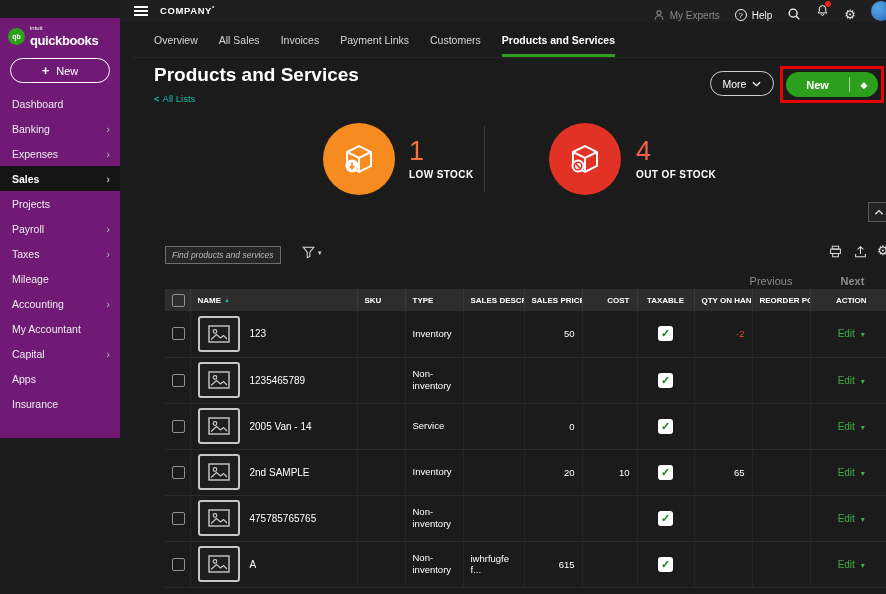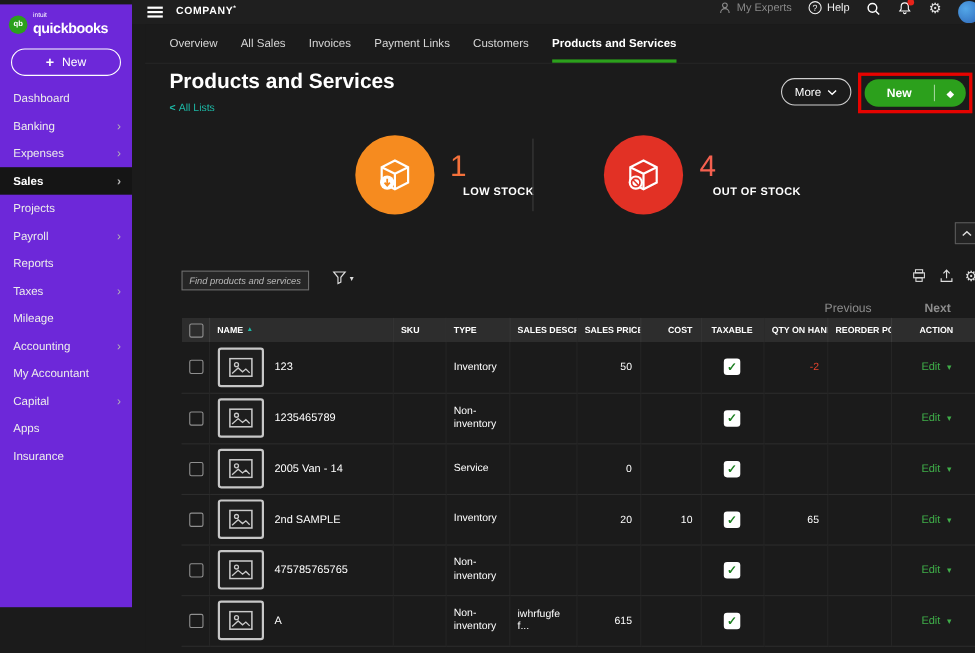--- a/index.html
+++ b/index.html
@@ -1,20 +1,20 @@
 <!DOCTYPE html>
 <html><head>
 <meta charset="utf-8">
 <style>
   * { margin:0; padding:0; box-sizing:border-box; }
   html,body { width:886px; height:594px; overflow:hidden; background:#1b1b1b;
     font-family:"Liberation Sans", sans-serif; }
 
   
-  .sidebar { position:absolute; left:0; top:4px; width:120px; height:548px; background:#6d28d9; z-index:6; }
+  .sidebar { position:absolute; left:0; top:18px; width:120px; height:420px; background:#701a75; z-index:6; }
   .brand { display:flex; align-items:center; gap:5px; padding:7px 8px 3px 8px; }
   .logo-badge { width:17px; height:17px; border-radius:50%; background:#2ca01c; color:#fff;
     font-size:7px; font-weight:bold; display:flex; align-items:center; justify-content:center; flex:0 0 17px; }
   .brand-text { color:#fff; line-height:1; }
   .brand-small { font-size:6px; display:block; margin-bottom:1px; }
   .brand-name { font-size:13px; font-weight:bold; letter-spacing:-0.4px; }
   .sidebar-new { margin:7px auto 8px auto; width:100px; height:25px; border:1.5px solid #fff;
     border-radius:14px; color:#fff; display:flex; align-items:center; justify-content:center; gap:7px;
     font-size:11px; cursor:pointer; background:transparent; }
   .sidebar-new .plus { font-size:13px; font-weight:bold; line-height:1; }
@@ -24,21 +24,21 @@
   .nav-item .chev { color:#b5b5b5; font-size:11px; }
   .nav-item.active { font-weight:bold; color:#fff; background:#151515; }
 
   
   .topbar { position:absolute; left:120px; top:0; width:766px; height:22px; background:#1f1f1f;
     display:flex; align-items:center; z-index:5; }
   .hamburger { width:14px; margin-left:14px; cursor:pointer; }
   .hamburger i { display:block; height:1.6px; background:#fff; margin:2.4px 0; }
   .company { color:#fff; font-size:9.5px; font-weight:bold; letter-spacing:0.6px; margin-left:12px; }
   .company sup { font-size:6px; }
-  .tb-right { margin-left:auto; display:flex; align-items:flex-start; gap:15px; padding-right:2px; }
+  .tb-right { margin-left:auto; display:flex; align-items:flex-end; gap:15px; padding-right:2px; }
   .tb-item { display:flex; align-items:center; gap:5px; cursor:pointer; }
   .experts-label { color:#8a8a8a; font-size:10px; }
   .help-label { color:#f0f0f0; font-size:10px; }
   .help-circ { width:12px; height:12px; border:1px solid #f0f0f0; border-radius:50%; color:#f0f0f0;
     font-size:8px; display:flex; align-items:center; justify-content:center; }
   .bell-wrap { position:relative; }
   .bell-dot { position:absolute; top:-2px; right:-2px; width:6px; height:6px; border-radius:50%; background:#e8231a; }
   .gear-glyph { color:#e4e4e4; font-size:13px; line-height:1; }
   .avatar { width:20px; height:20px; border-radius:50%; margin-right:-7px;
     background:radial-gradient(circle at 35% 35%, #53a7e8, #2d66b8); cursor:pointer; }
@@ -68,21 +68,21 @@
   .new-btn .dia { width:28px; text-align:center; font-size:9px; }
 
   
   .stat-circle { position:absolute; width:72px; height:72px; border-radius:50%;
     display:flex; align-items:center; justify-content:center; }
   .circle-low { left:191px; top:101px; background:#f68b1f; }
   .circle-out { left:417px; top:101px; background:#e23125; }
   .stat-num { position:absolute; font-size:27px; color:#fff; }
   .num-low { left:277px; top:114px; color:#f4713b; }
   .num-out { left:504px; top:114px; color:#f4604f; }
-  .stat-label { position:absolute; font-size:10px; font-weight:bold; color:#fff; letter-spacing:0.4px;margin-left:12px; }
+  .stat-label { position:absolute; font-size:10px; font-weight:bold; color:#fff; letter-spacing:0.4px; }
   .label-low { left:277px; top:147px; }
   .label-out { left:504px; top:147px; }
   .stat-divider { position:absolute; left:352px; top:104px; width:1px; height:66px; background:#3d3d3d; }
 
   .collapse-btn { position:absolute; left:736px; top:180px; width:22px; height:20px; background:#232323;
     border:1px solid #5a5a5a; display:flex; align-items:center; justify-content:center; cursor:pointer; }
 
   
   .search-input { position:absolute; left:33px; top:224px; width:116px; height:18px; background:#262626;
     border:1px solid #6d6d6d; color:#ddd; font-size:8.5px; padding:0 6px;
@@ -156,23 +156,20 @@
     <div class="nav-item active">
         <span>Sales</span>
         <span class="chev">›</span>
       </div>
     <div class="nav-item">
         <span>Projects</span>
       </div>
     <div class="nav-item">
         <span>Payroll</span>
         <span class="chev">›</span>
-      </div>
-    <div class="nav-item">
-        <span>Reports</span>
       </div>
     <div class="nav-item">
         <span>Taxes</span>
         <span class="chev">›</span>
       </div>
     <div class="nav-item">
         <span>Mileage</span>
       </div>
     <div class="nav-item">
         <span>Accounting</span>

